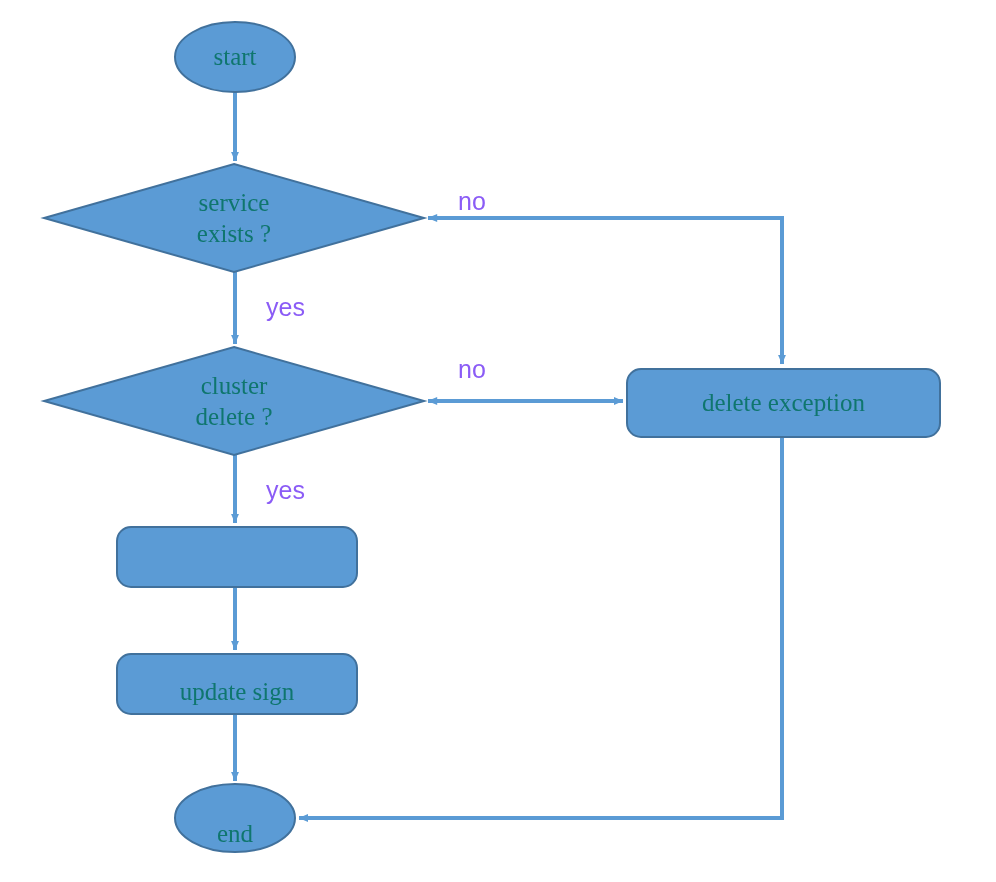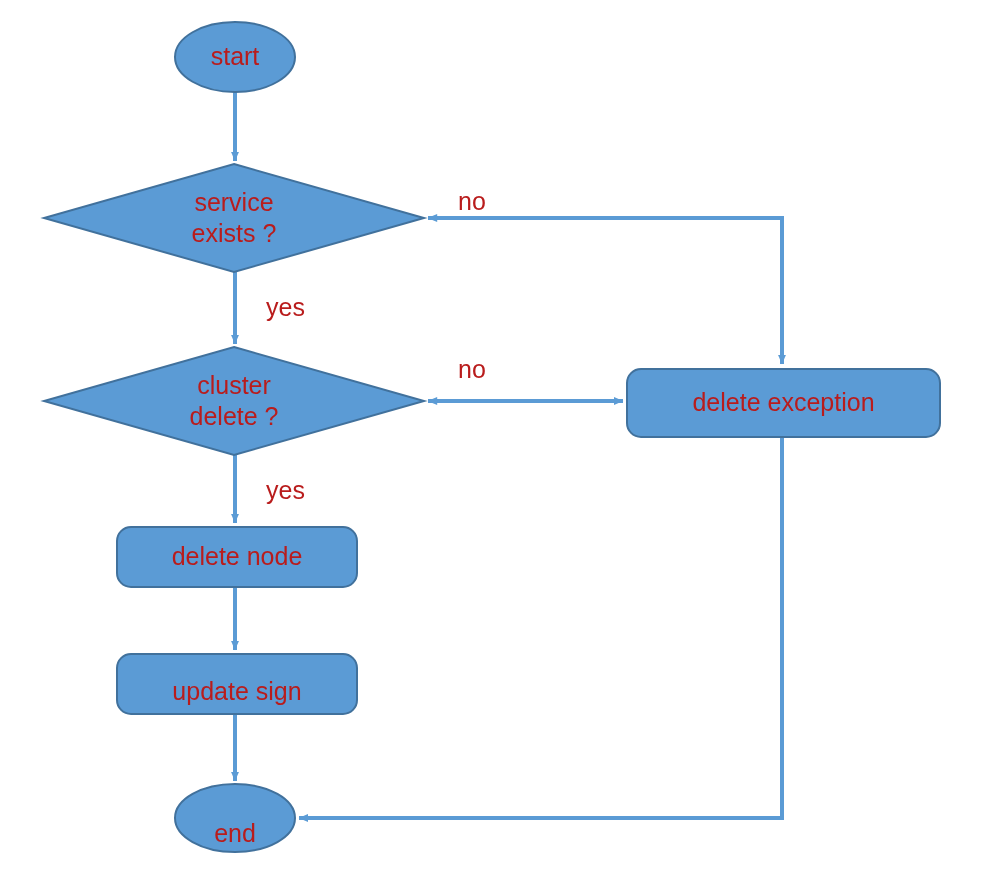--- a/index.html
+++ b/index.html
@@ -22,35 +22,35 @@
   #flow-svg {
     position: absolute;
     top: 0;
     left: 0;
     width: 996px;
     height: 882px;
     display: block;
   }
   .node-label {
     position: absolute;
-    color: #b91c1c;
-    font-family: Liberation Sans, sans-serif;
+    color: #0f766e;
+    font-family: Liberation Serif, serif;
     font-size: 25px;
     line-height: 1.26;
     text-align: center;
     white-space: pre-line;
     pointer-events: none;
     display: flex;
     align-items: center;
     justify-content: center;
     flex-direction: column;
   }
   .edge-label {
     position: absolute;
-    color: #b91c1c;
+    color: #8b5cf6;
     font-family: "Liberation Sans", sans-serif;
     font-size: 25px;
     line-height: 1.2;
     white-space: nowrap;
     pointer-events: none;
   }
   .hit {
     position: absolute;
     background: transparent;
   }
@@ -113,21 +113,20 @@
   </svg>
 
   <div class="node-label" style="left:175px; top:22px; width:120px; height:70px;">start</div>
 
   <div class="node-label" style="left:134px; top:186px; width:200px; height:64px;">service
 exists ?</div>
 
   <div class="node-label" style="left:134px; top:369px; width:200px; height:64px;">cluster
 delete ?</div>
 
-  <div class="node-label" style="left:117px; top:527px; width:240px; height:60px;">delete node</div>
 
   <div class="node-label" style="left:117px; top:654px; width:240px; height:76px;">update sign</div>
 
   <div class="node-label" style="left:175px; top:800px; width:120px; height:68px;">end</div>
 
   <div class="node-label" style="left:627px; top:369px; width:313px; height:68px;">delete exception</div>
 
   <div class="edge-label" style="left:458px; top:186px;">no</div>
 
   <div class="edge-label" style="left:266px; top:292px;">yes</div>

